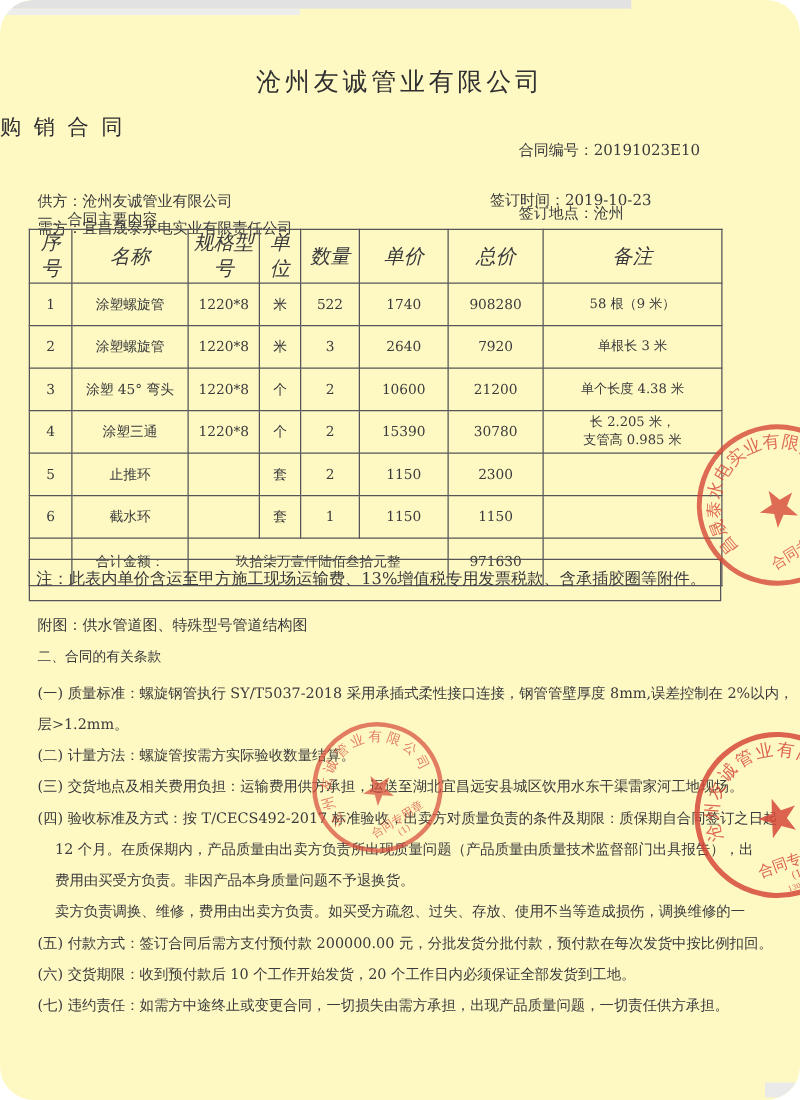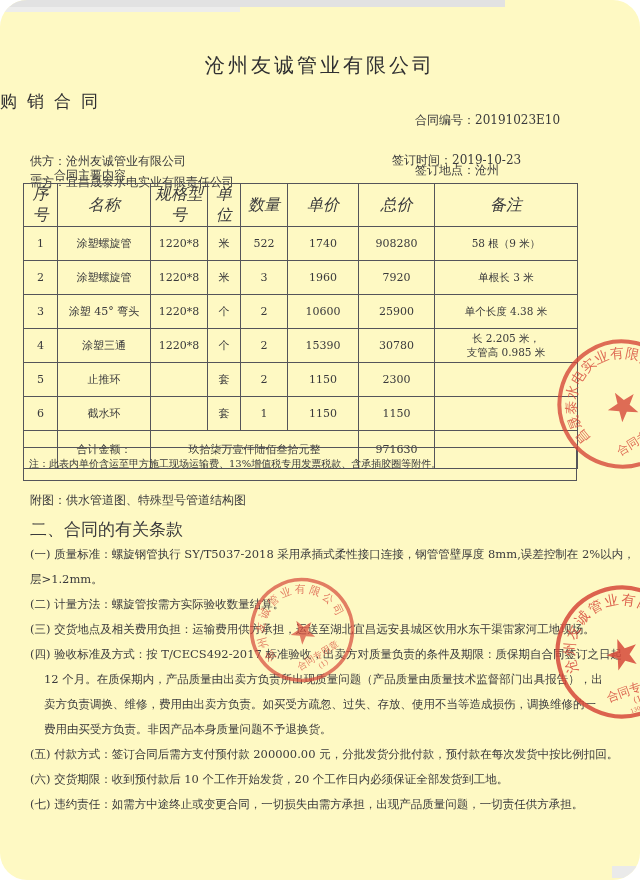--- a/index.html
+++ b/index.html
@@ -37,24 +37,24 @@
     padding:0 2px;overflow:hidden;font-weight:normal;
   }
   table.items th{height:30px;font-size:16px;font-style:italic;}
   table.items td{height:33px;}
   table.items tr.total-row td{height:37px;}
   td.remark{white-space:pre-line;font-size:10.5px;line-height:1.25;}
 
   .note-box{
     position:absolute;left:23px;top:447px;width:554px;height:34px;
     border:1px solid #55555a;box-sizing:border-box;
-    font-size:10px;line-height:32px;padding-left:5px;white-space:nowrap;
+    font-size:13px;line-height:32px;padding-left:5px;white-space:nowrap;
   }
   .attachment-line{left:30px;top:492px;}
-  .section2-line{left:30px;top:518px;font-size:17px;}
+  .section2-line{left:30px;top:518px;font-size:11px;}
 
   .clauses{position:absolute;left:30px;top:545px;width:600px;}
   .clause-line{height:25px;line-height:18px;font-size:11.5px;white-space:nowrap;}
   .clause-line.indent{padding-left:14px;}
 
   
   .stamp{position:absolute;color:#d7493a;}
   .stamp svg{display:block;width:100%;height:100%;}
   .stamp-buyer{left:555px;top:337px;width:134px;height:134px;opacity:.8;transform:rotate(-32deg);}
   .stamp-seller-center{left:248px;top:576px;width:108px;height:108px;opacity:.7;transform:rotate(-32deg);}
@@ -115,32 +115,32 @@
       <td>1740</td>
       <td>908280</td>
       <td class="remark">58 根（9 米）</td>
     </tr>
     <tr>
       <td>2</td>
       <td>涂塑螺旋管</td>
       <td>1220*8</td>
       <td>米</td>
       <td>3</td>
-      <td>1960</td>
+      <td>2640</td>
       <td>7920</td>
       <td class="remark">单根长 3 米</td>
     </tr>
     <tr>
       <td>3</td>
       <td>涂塑 45° 弯头</td>
       <td>1220*8</td>
       <td>个</td>
       <td>2</td>
       <td>10600</td>
-      <td>25900</td>
+      <td>21200</td>
       <td class="remark">单个长度 4.38 米</td>
     </tr>
     <tr>
       <td>4</td>
       <td>涂塑三通</td>
       <td>1220*8</td>
       <td>个</td>
       <td>2</td>
       <td>15390</td>
       <td>30780</td>
@@ -182,22 +182,22 @@
   <div class="line attachment-line">附图：供水管道图、特殊型号管道结构图</div>
   <div class="line section2-line">二、合同的有关条款</div>
 
   <div class="clauses">
     <div class="clause-line">(一) 质量标准：螺旋钢管执行 SY/T5037-2018 采用承插式柔性接口连接，钢管管壁厚度 8mm,误差控制在 2%以内，</div>
     <div class="clause-line">层&gt;1.2mm。</div>
     <div class="clause-line">(二) 计量方法：螺旋管按需方实际验收数量结算。</div>
     <div class="clause-line">(三) 交货地点及相关费用负担：运输费用供方承担，运送至湖北宜昌远安县城区饮用水东干渠雷家河工地现场。</div>
     <div class="clause-line">(四) 验收标准及方式：按 T/CECS492-2017 标准验收，出卖方对质量负责的条件及期限：质保期自合同签订之日起</div>
     <div class="clause-line indent">12 个月。在质保期内，产品质量由出卖方负责所出现质量问题（产品质量由质量技术监督部门出具报告），出</div>
+    <div class="clause-line indent">费用由买受方负责。非因产品本身质量问题不予退换货。</div>
     <div class="clause-line indent">卖方负责调换、维修，费用由出卖方负责。如买受方疏忽、过失、存放、使用不当等造成损伤，调换维修的一</div>
-    <div class="clause-line indent">费用由买受方负责。非因产品本身质量问题不予退换货。</div>
     <div class="clause-line">(五) 付款方式：签订合同后需方支付预付款 200000.00 元，分批发货分批付款，预付款在每次发货中按比例扣回。</div>
     <div class="clause-line">(六) 交货期限：收到预付款后 10 个工作开始发货，20 个工作日内必须保证全部发货到工地。</div>
     <div class="clause-line">(七) 违约责任：如需方中途终止或变更合同，一切损失由需方承担，出现产品质量问题，一切责任供方承担。</div>
   </div>
 
   <div class="stamp stamp-buyer">
     <svg viewBox="0 0 150 150">
       <circle cx="75" cy="75" r="70" fill="none" stroke="currentColor" stroke-width="4.5"></circle>
       <path id="arcA" d="M 26.1,92.8 A 52 52 0 1 1 123.9,92.8" fill="none"></path>
       <text font-size="15.5" class="ls-a"><textPath href="#arcA" startOffset="50%" text-anchor="middle">宜昌晟泰水电实业有限责任公司</textPath></text>

